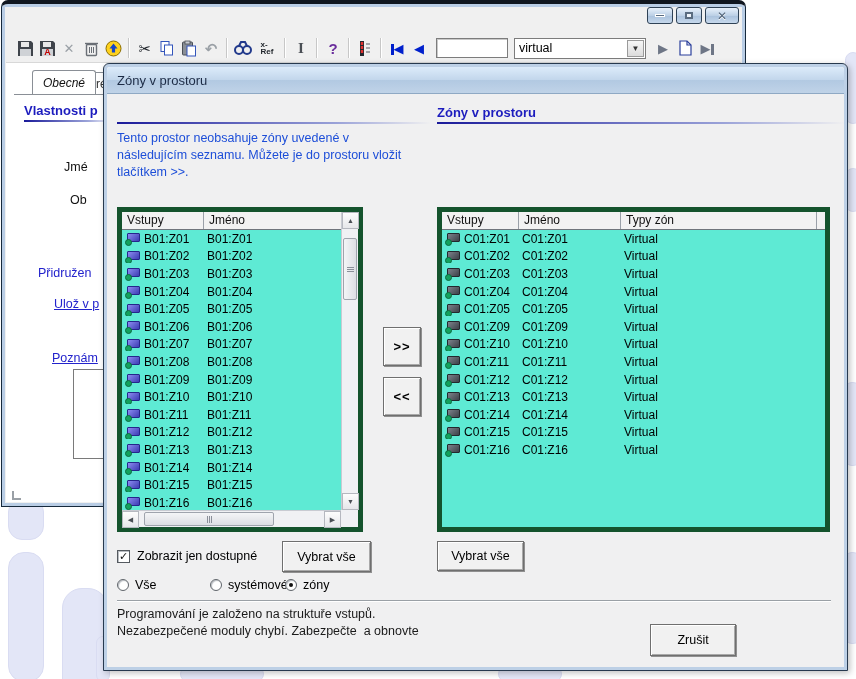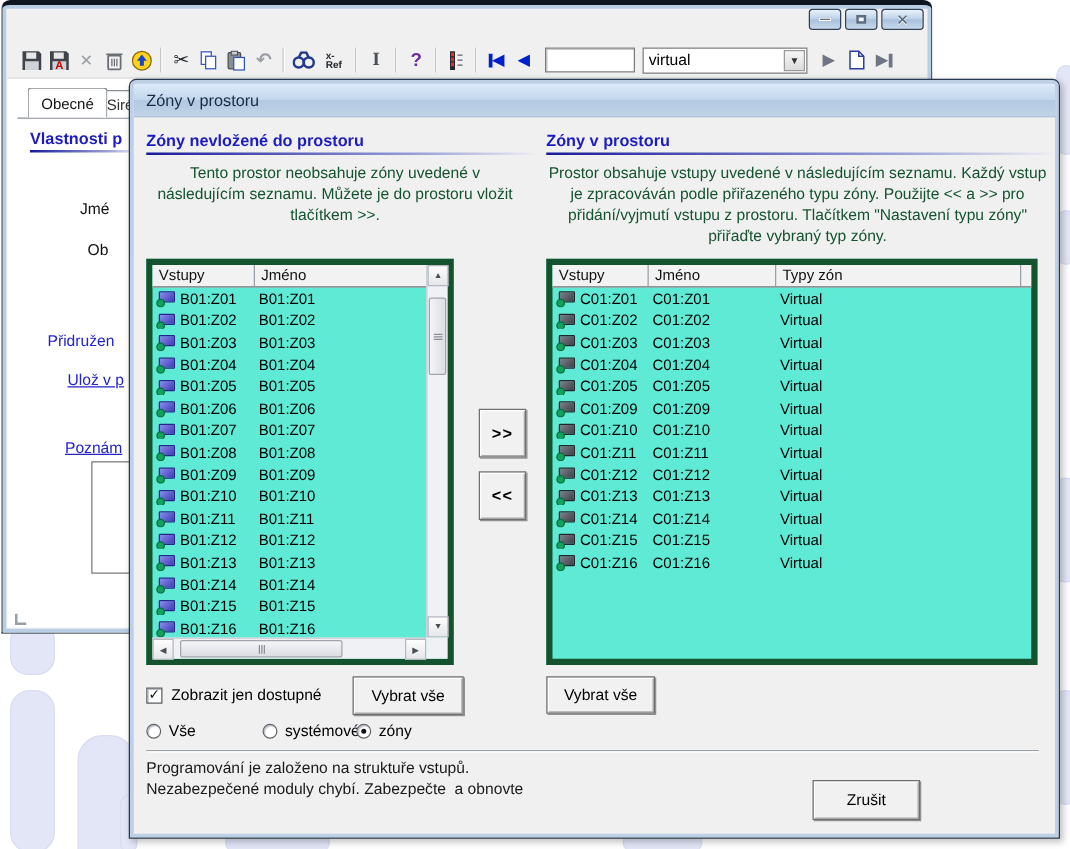--- a/index.html
+++ b/index.html
@@ -57,21 +57,21 @@
   .blue-link.u { text-decoration:underline; }
   #note-box { position:absolute; border:1px solid #7a7a7a; background:#fff; }
   #grip { position:absolute; width:9px; height:9px; border-left:2px solid #9aa0a6; border-bottom:2px solid #9aa0a6; }
 
   
   #dialog { position:absolute; left:103px; top:63px; width:745px; height:608px;
     border:1px solid #27394e; border-radius:6px 6px 0 0;
     box-shadow:inset 0 0 0 3px #bdd0e6, 2px 2px 6px rgba(0,0,0,.25);
     background:#f0f0f1; z-index:2; }
   #dialog .titlebar { border-radius:4px 4px 0 0; }
-  .section-desc { font-size:12.5px; color:#14532d; line-height:17px;text-align:center; }
+  .section-desc { font-size:12.5px; color:#1d4ed8; line-height:17px; }
 
   
   .listview { position:absolute; border:5px solid #14532d; background:#5eead4; }
   .lv-head { display:flex; height:18px; background:#f2f2f2; border-bottom:1px solid #70757c; }
   .lv-hcell { font-size:12px; color:#111; padding:1px 0 0 5px; border-right:1px solid #9aa0a8; overflow:hidden; white-space:nowrap; }
   .lv-rows { overflow:hidden; position:relative; }
   .lv-row { display:flex; height:17.6px; align-items:center; font-size:12px; color:#000; white-space:nowrap; }
   .lv-cell { overflow:hidden; padding-left:3px; display:flex; align-items:center; }
   .dev-icon { width:14px; height:11px; position:relative; margin:0 4px 0 1px; flex:0 0 auto; }
   .dev-icon .body { position:absolute; inset:0 0 2px 1px; border-radius:1px; }
@@ -251,21 +251,21 @@
           <path d="M9 1v4h4" fill="none" stroke="#2a3f9c" stroke-width="1.2"></path>
         </svg>
     </span>
     <span class="tb-icon">
         <span class="nav-gray">▶<span class="bar" style="background:#6e7686;"></span></span>
       </span>
   </div>
 
   <div id="client">
 
-    <div class="tab" style="left:16px; top:7px; width:64px; z-index:2;">
+    <div class="tab" style="left:26px; top:7px; width:64px; z-index:2;font-style:italic;">
       <span>Obecné</span>
     </div>
     <div class="tab" style="left:75px; top:9px; width:30px; height:22px; z-index:1; color:#333;">
       <span>Siré</span>
     </div>
     <div class="tabline" style="left:8px; top:31px; width:110px;"></div>
 
     <div class="abs blue-head" style="left:18px; top:40px;">Vlastnosti p</div>
     <div class="grad-line" style="left:18px; top:57px; width:90px;"></div>
 
@@ -277,21 +277,20 @@
     <div id="note-box" style="left:67px; top:306px; width:44px; height:90px;"></div>
     <div id="grip" style="left:6px; top:428px;"></div>
   </div>
 </div>
 
 <div id="dialog">
   <div class="titlebar">
     <span class="title-text">Zóny v prostoru</span>
   </div>
 
-  <div class="abs blue-head" style="left:13px; top:41px;">Zóny nevložené do prostoru</div>
   <div class="grad-line" style="left:13px; top:58px; width:314px;"></div>
   <div class="abs section-desc" style="left:13px; top:66px; width:302px;">Tento prostor neobsahuje zóny uvedené v následujícím seznamu. Můžete je do prostoru vložit tlačítkem &gt;&gt;.</div>
 
   <div class="listview" style="left:13px; top:143px; width:246px; height:325px;">
     <div class="lv-head" style="margin-right:17px;">
       <div class="lv-hcell" style="width:82px;">Vstupy</div>
       <div class="lv-hcell" style="flex:1; border-right:none;">Jméno</div>
     </div>
     <div class="lv-rows" id="left-rows" style="height:288px; margin-right:17px;">
   <div class="lv-row">
@@ -539,21 +538,20 @@
       <div class="sb-btn" style="right:0; top:0;">▶</div>
     </div>
     <div class="sb-corner" style="right:0; bottom:0;"></div>
   </div>
 
   <div class="btn transfer-btn" style="left:279px; top:263px; width:38px; height:39px;">&gt;&gt;</div>
   <div class="btn transfer-btn" style="left:279px; top:313px; width:38px; height:39px;">&lt;&lt;</div>
 
   <div class="abs blue-head" style="left:333px; top:41px;">Zóny v prostoru</div>
   <div class="grad-line" style="left:333px; top:58px; width:408px;"></div>
-  <div class="abs section-desc" style="left:333px; top:66px; width:402px;">Prostor obsahuje vstupy uvedené v následujícím seznamu. Každý vstup je zpracováván podle přiřazeného typu zóny. Použijte &lt;&lt; a  &gt;&gt; pro přidání/vyjmutí vstupu z prostoru. Tlačítkem "Nastavení typu zóny" přiřaďte vybraný typ zóny.</div>
 
   <div class="listview" style="left:333px; top:143px; width:393px; height:325px;">
     <div class="lv-head">
       <div class="lv-hcell" style="width:77px;">Vstupy</div>
       <div class="lv-hcell" style="width:102px;">Jméno</div>
       <div class="lv-hcell" style="flex:1;">Typy zón</div>
       <div class="lv-hcell" style="width:8px; border-right:none;"></div>
     </div>
     <div class="lv-rows" id="right-rows" style="height:306px;">
   <div class="lv-row">

